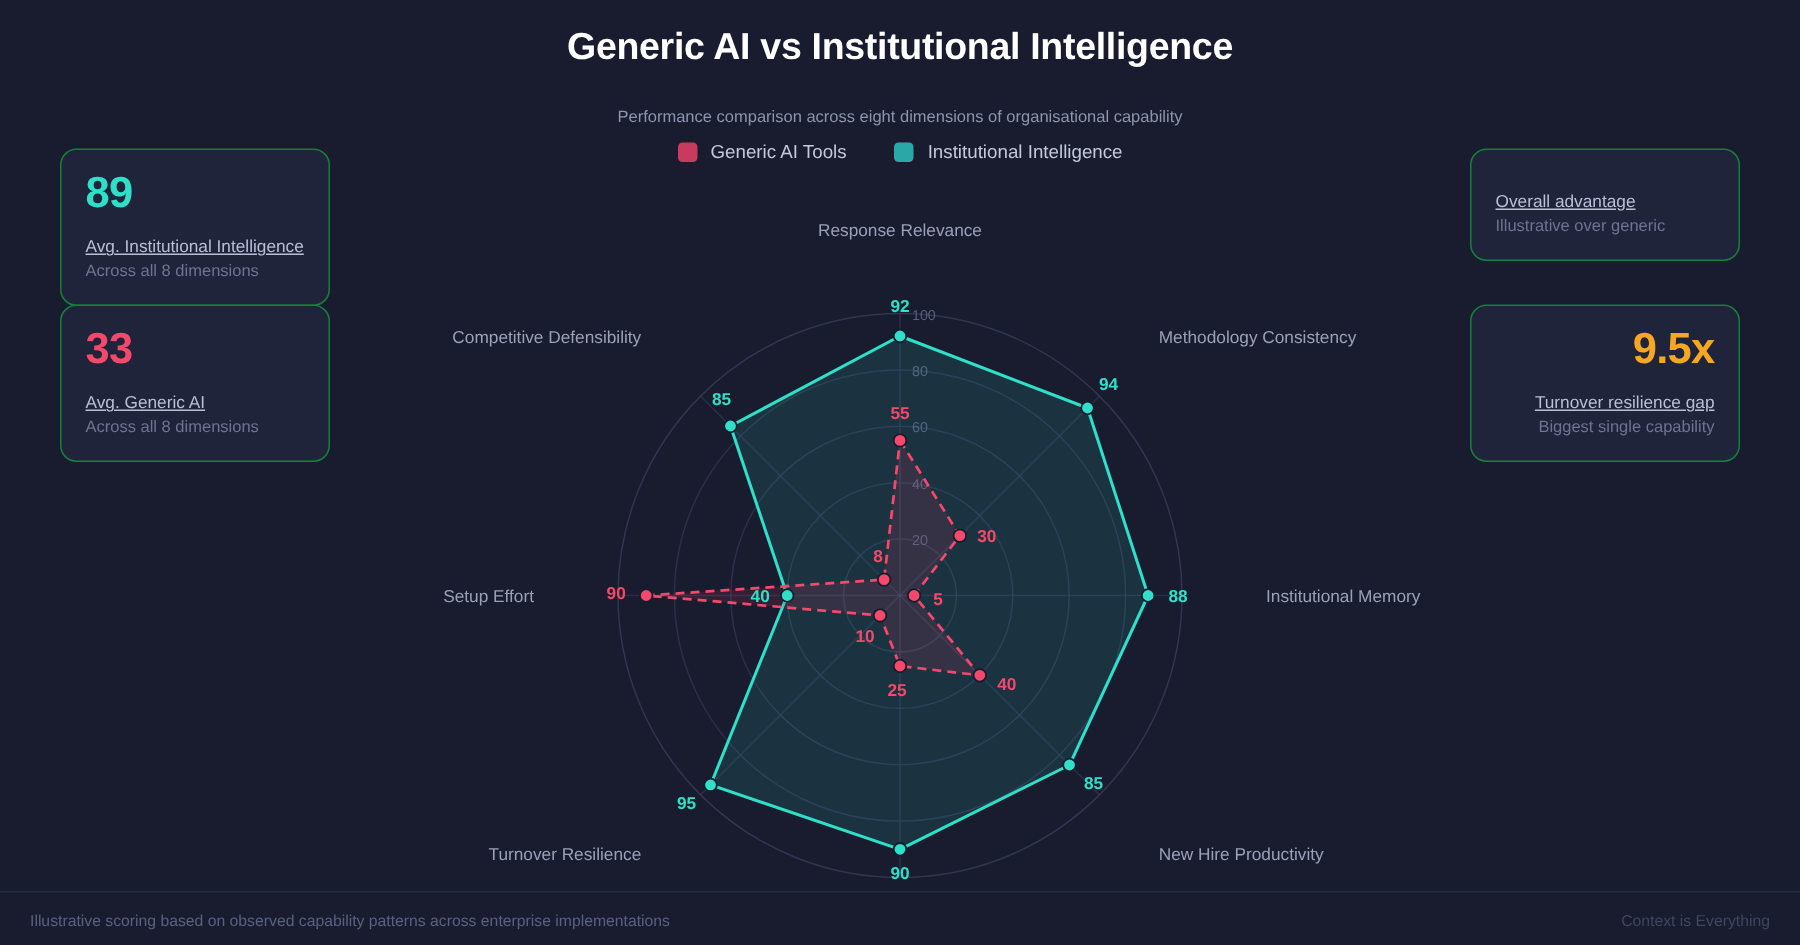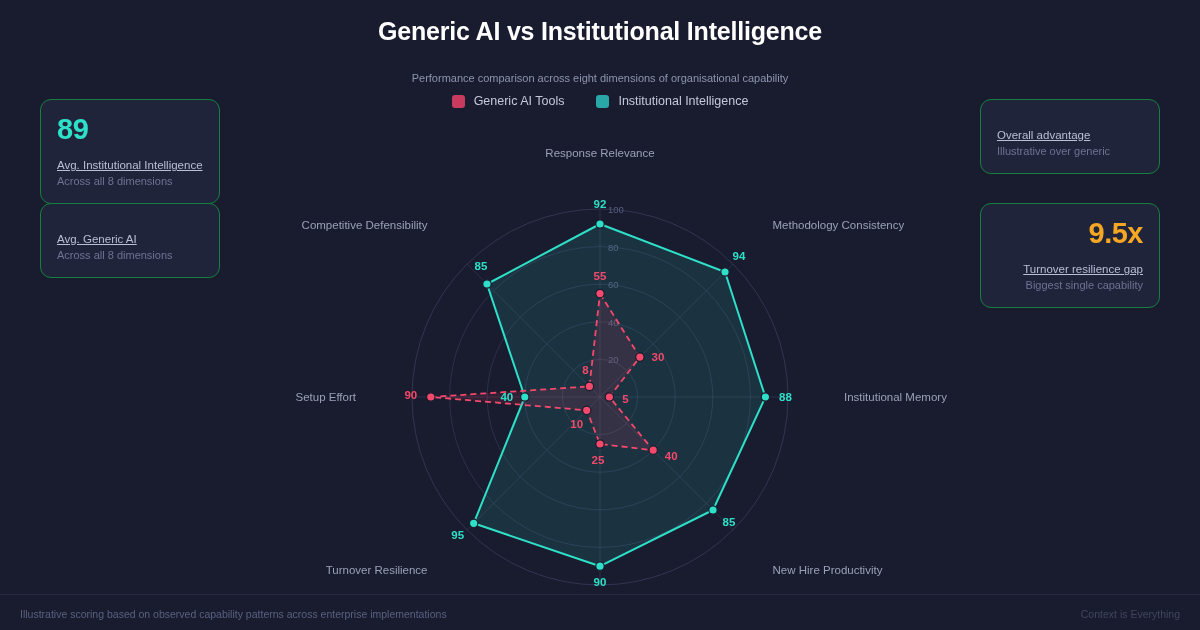--- a/index.html
+++ b/index.html
@@ -78,20 +78,21 @@
       </div>
     </div>
   </div>
 
   <div class="card" id="card-ii">
     <div class="card-value" id="v-ii" style="color: rgb(46, 224, 200);">89</div>
     <div class="card-label">Avg. Institutional Intelligence</div>
     <div class="card-sub">Across all 8 dimensions</div>
   </div>
   <div class="card" id="card-gen">
+    <div class="card-value" id="v-gen" style="color: rgb(244, 73, 107);">33</div>
     <div class="card-label">Avg. Generic AI</div>
     <div class="card-sub">Across all 8 dimensions</div>
   </div>
 
   <div class="card" id="card-adv">
     <div class="card-label">Overall advantage</div>
     <div class="card-sub">Illustrative over generic</div>
   </div>
   <div class="card" id="card-gap">
     <div class="card-value" id="v-gap" style="color: rgb(245, 166, 35);">9.5x</div>

